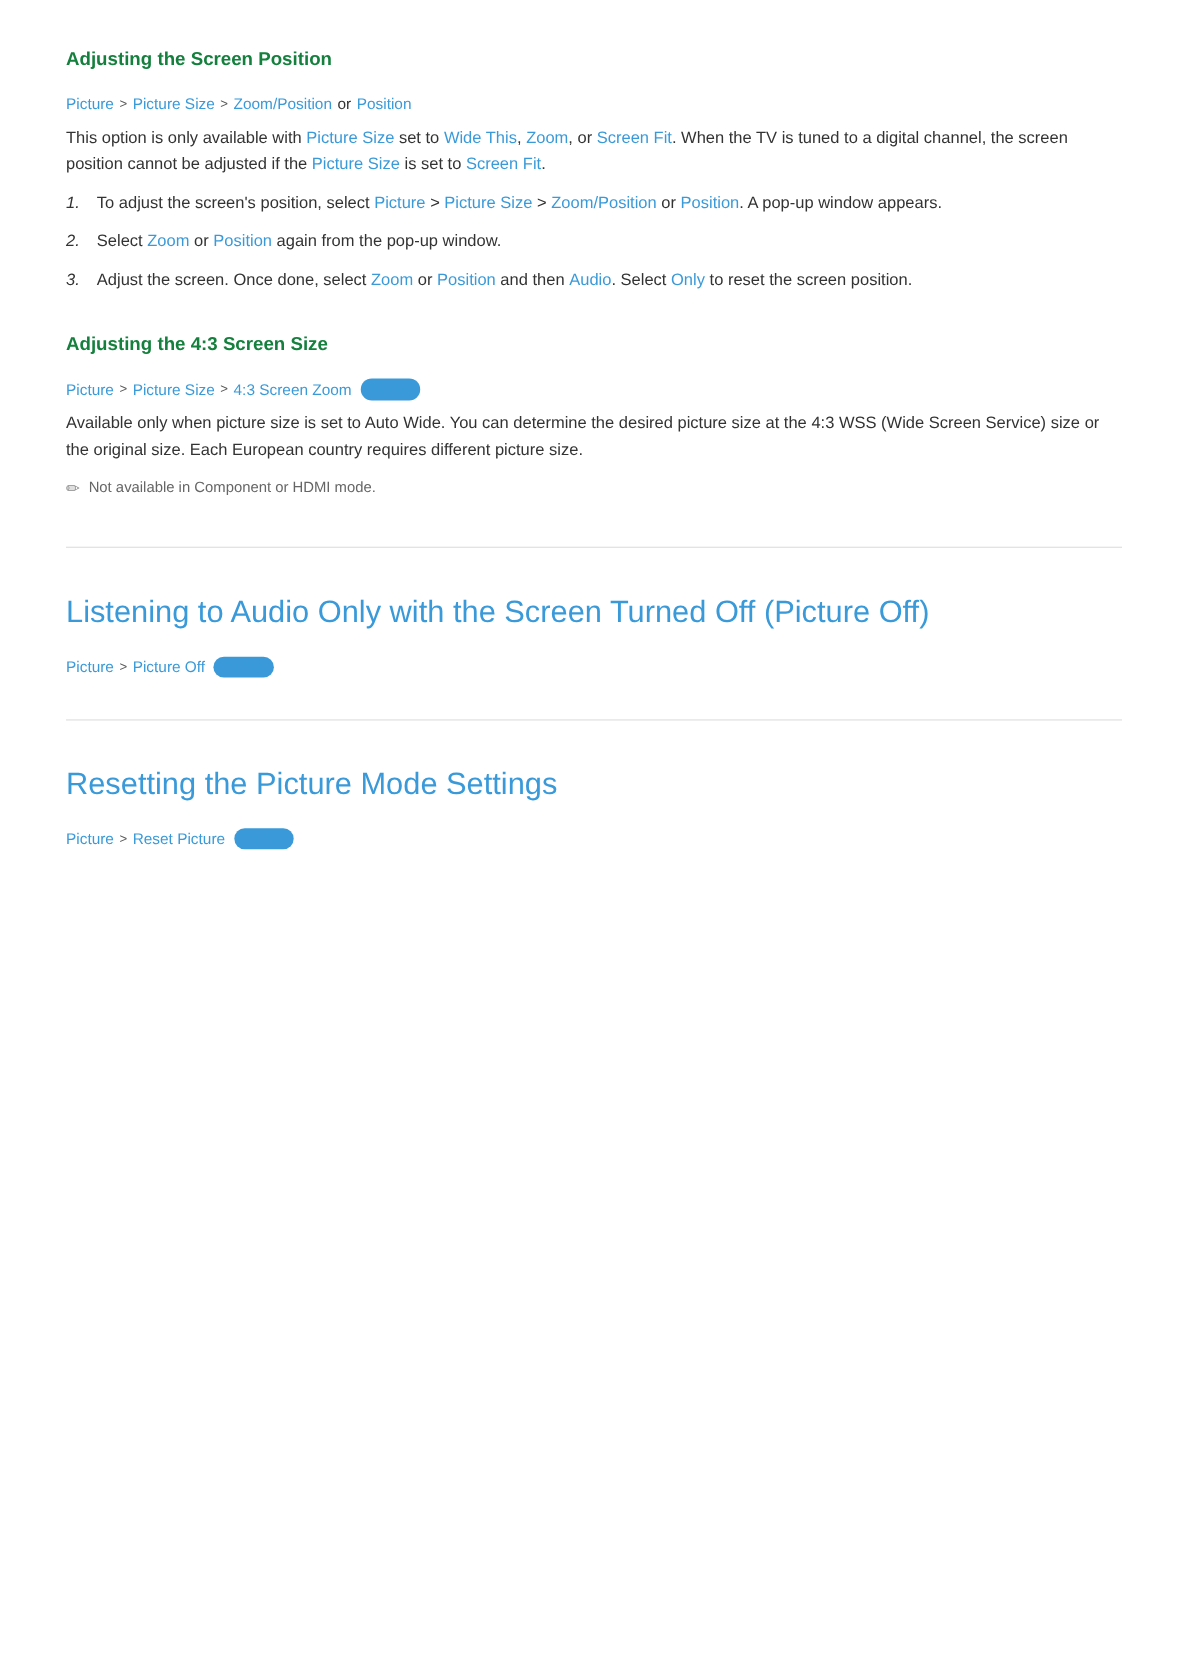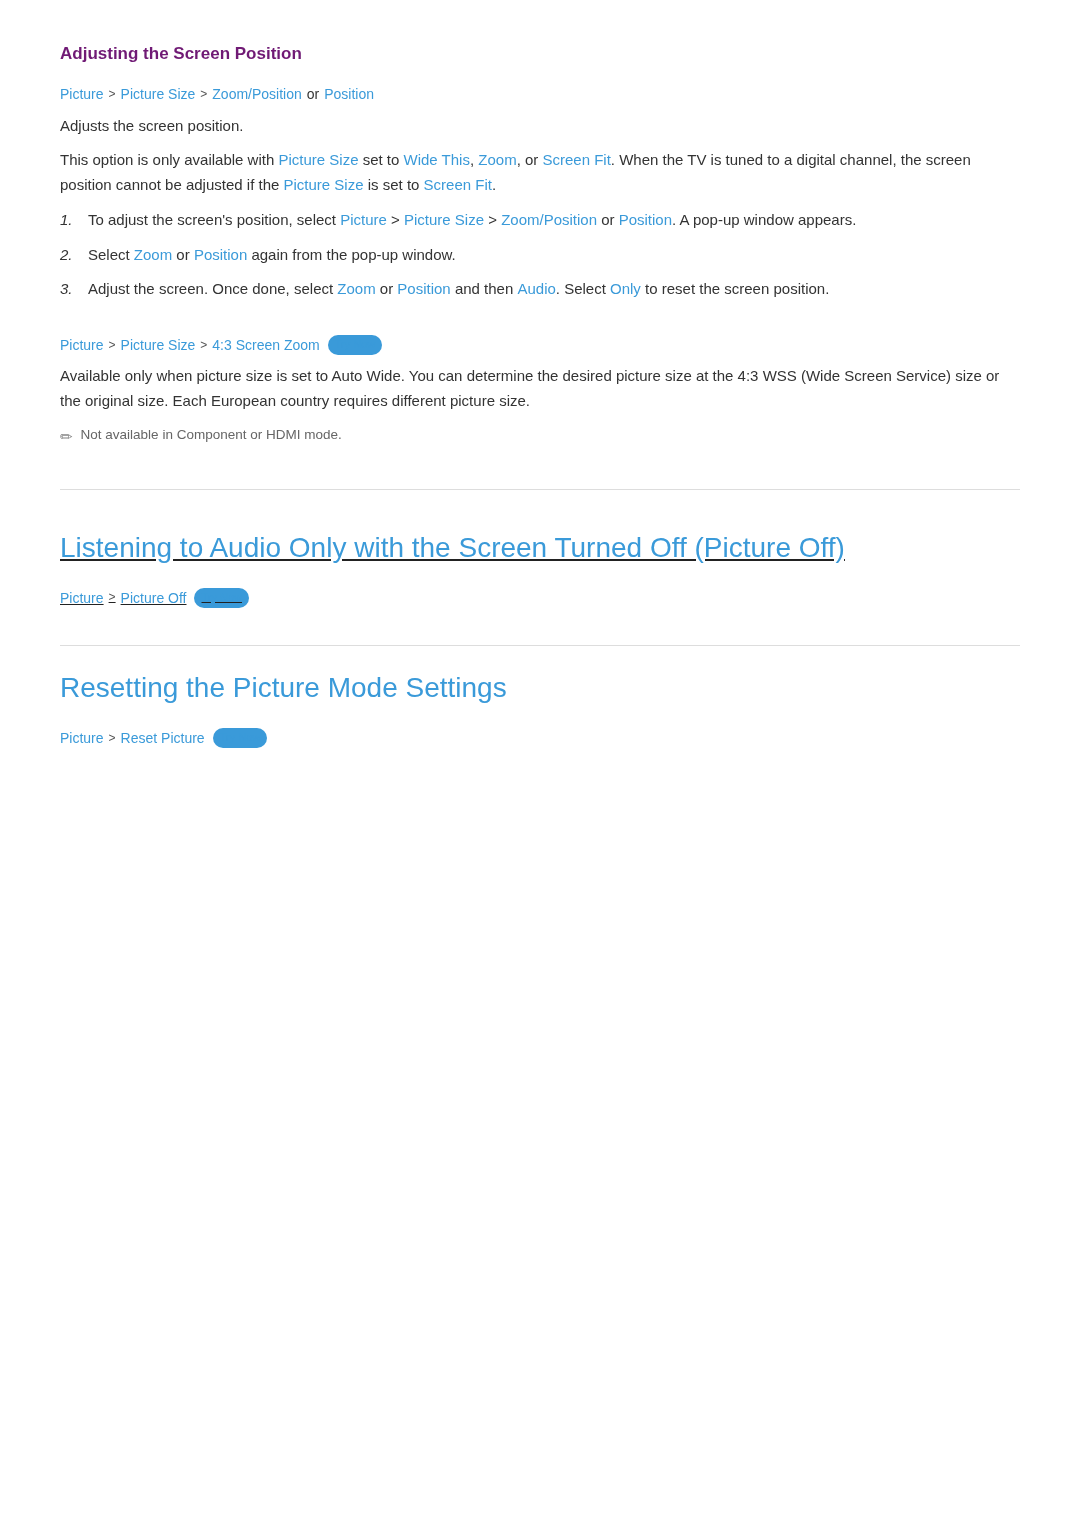--- a/index.html
+++ b/index.html
@@ -19,21 +19,21 @@
       padding: 40px 60px;
     }
 
     .section {
       margin-bottom: 32px;
     }
 
     .section-title-small {
       font-size: 17px;
       font-weight: 600;
-      color: #701a75;
+      color: #15803d;
       margin-bottom: 10px;
       padding-bottom: 6px;
     }
 
     .section-title-large {
       font-size: 28px;
       font-weight: 400;
       color: #3a9ad9;
       margin-bottom: 12px;
       padding-bottom: 4px;
@@ -142,21 +142,20 @@
   <div class="breadcrumb">
     <span class="highlight">Picture</span>
     <span class="chevron">&gt;</span>
     <span class="highlight">Picture Size</span>
     <span class="chevron">&gt;</span>
     <span class="highlight">Zoom/Position</span>
     <span style="color:#333; margin: 0 3px;">or</span>
     <span class="highlight">Position</span>
   </div>
 
-  <p class="body-text">Adjusts the screen position.</p>
 
   <p class="body-text">
     This option is only available with <span class="highlight">Picture Size</span> set to <span class="highlight">Wide This</span>, <span class="highlight">Zoom</span>, or <span class="highlight">Screen Fit</span>. When the TV is tuned to a digital channel, the screen position cannot be adjusted if the <span class="highlight">Picture Size</span> is set to <span class="highlight">Screen Fit</span>.
   </p>
 
   <ol class="ordered-list">
     <li>
       <span class="list-num">1.</span>
       <span class="list-content">
         To adjust the screen's position, select <span class="highlight">Picture</span> &gt; <span class="highlight">Picture Size</span> &gt; <span class="highlight">Zoom/Position</span> or <span class="highlight">Position</span>. A pop-up window appears.
@@ -171,53 +170,54 @@
     <li>
       <span class="list-num">3.</span>
       <span class="list-content">
         Adjust the screen. Once done, select <span class="highlight">Zoom</span> or <span class="highlight">Position</span> and then <span class="highlight">Audio</span>. Select <span class="highlight">Only</span> to reset the screen position.
       </span>
     </li>
   </ol>
 </div>
 
 <div class="section" style="margin-top: 20px;">
+  <div class="section-title-small">Adjusting the 4:3 Screen Size</div>
 
   <div class="breadcrumb">
     <span class="highlight">Picture</span>
     <span class="chevron">&gt;</span>
     <span class="highlight">Picture Size</span>
     <span class="chevron">&gt;</span>
     <span class="highlight">4:3 Screen Zoom</span>
     <span class="try-now-badge">Try Now</span>
   </div>
 
   <p class="body-text">
     Available only when picture size is set to Auto Wide. You can determine the desired picture size at the 4:3 WSS (Wide Screen Service) size or the original size. Each European country requires different picture size.
   </p>
 
   <div class="note-row">
     <span class="note-icon">✏</span>
     <span>Not available in Component or HDMI mode.</span>
   </div>
 </div>
 
-<div class="large-section-block" style="margin-top: 40px; border-top: 1px solid #ddd; padding-top: 36px; text-decoration: underline;">
+<div class="large-section-block" style="margin-top: 40px; border-top: 1px solid #ddd; padding-top: 36px;">
   <div class="section-title-large">Listening to Audio Only with the Screen Turned Off (Picture Off)</div>
 
   <div class="breadcrumb">
     <span class="highlight">Picture</span>
     <span class="chevron">&gt;</span>
     <span class="highlight">Picture Off</span>
     <span class="try-now-badge">Try Now</span>
   </div>
 
 </div>
 
-<div class="large-section-block" style="margin-top: 20px; border-top: 1px solid #ddd; padding-top: 20px;">
+<div class="large-section-block" style="margin-top: 20px; border-top: 1px solid #ddd; padding-top: 36px;">
   <div class="section-title-large">Resetting the Picture Mode Settings</div>
 
   <div class="breadcrumb">
     <span class="highlight">Picture</span>
     <span class="chevron">&gt;</span>
     <span class="highlight">Reset Picture</span>
     <span class="try-now-badge">Try Now</span>
   </div>
 
 </div>

